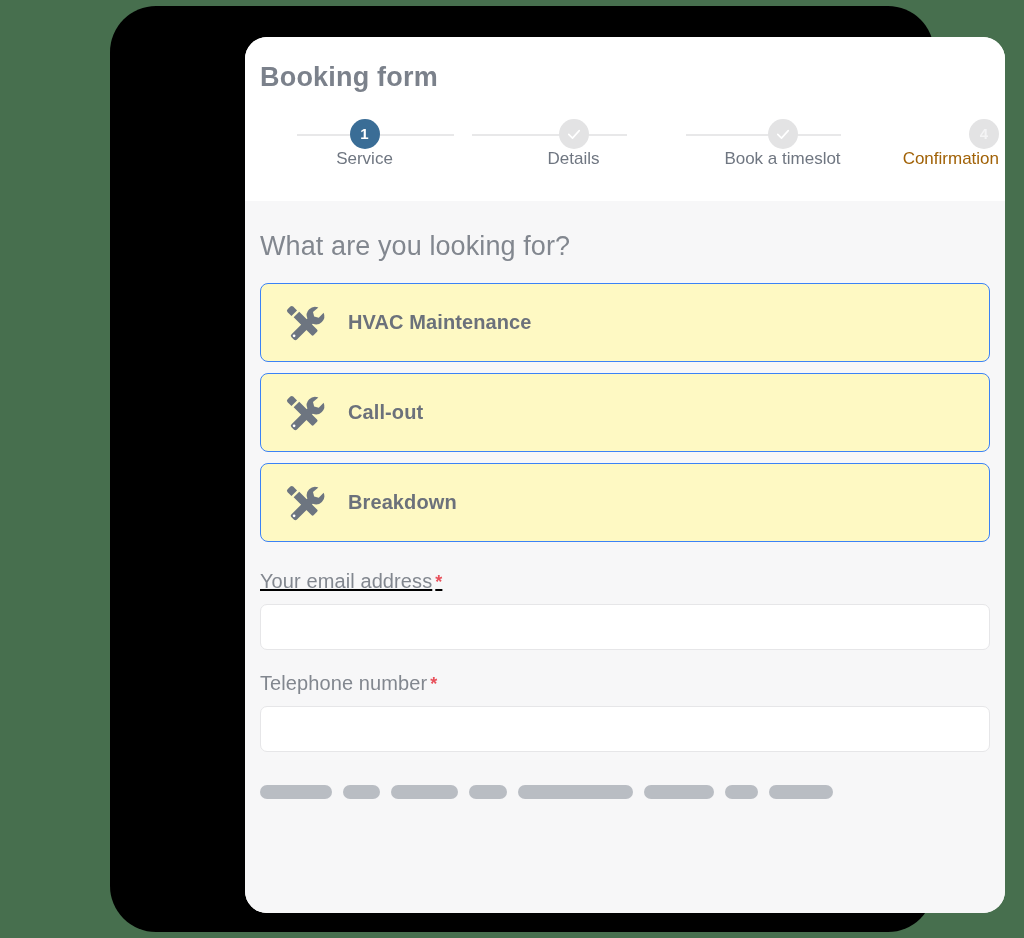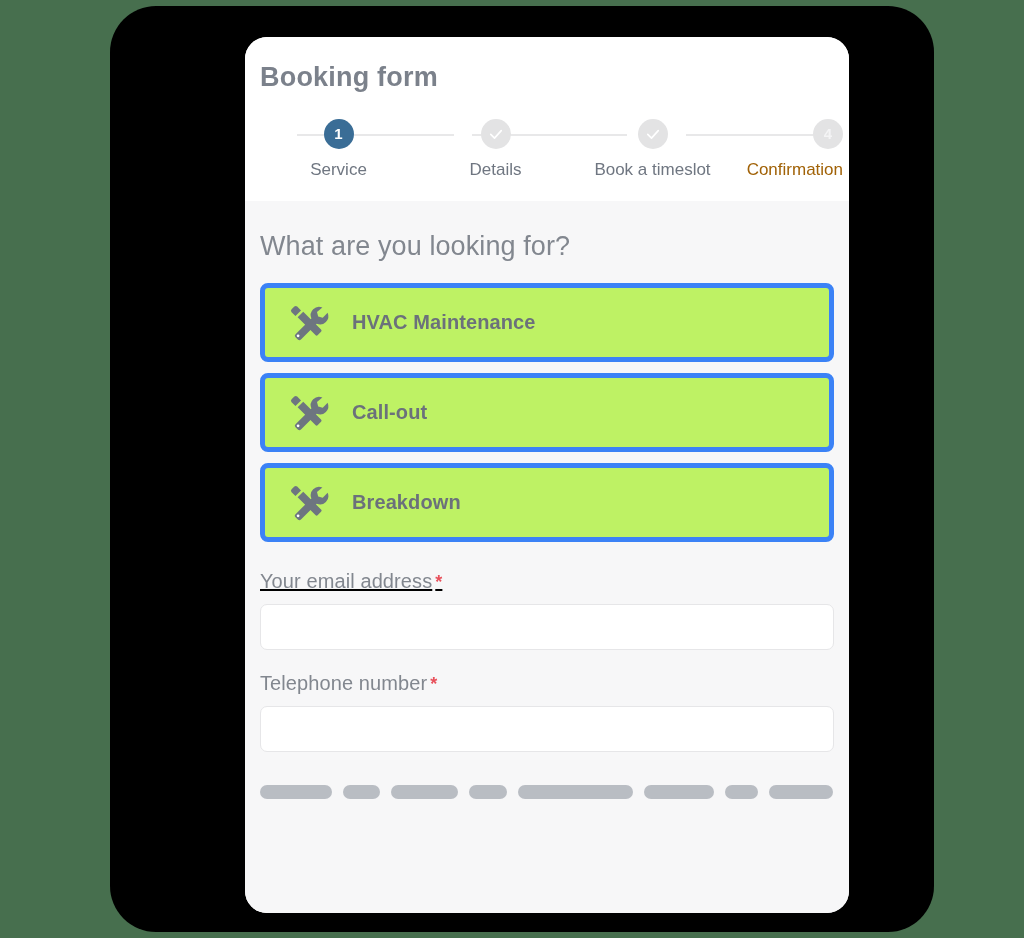--- a/index.html
+++ b/index.html
@@ -24,21 +24,21 @@
     width: 824px;
     height: 926px;
     background: #000000;
     border-radius: 46px;
   }
 
   #app-card {
     position: absolute;
     left: 135px;
     top: 31px;
-    width: 604px;
+    width: 760px;
     height: 876px;
     background: #ffffff;
     border-radius: 22px;
     overflow: hidden;
     display: flex;
     flex-direction: column;
   }
 
   
   #form-header {
@@ -91,21 +91,20 @@
     z-index: 2;
     flex: 0 0 auto;
   }
   .step-circle.active   { background: #3a6d96; }
   .step-circle.done     { background: #e3e3e4; }
   .step-circle.upcoming { background: #e3e3e4; color: #f4f4f5; }
 
   .step-circle.done svg { display: block; }
 
   .step-label {
-    margin-top: 11px;
     font-size: 17px;
     color: #6f7681;
     white-space: nowrap;
     line-height: 1.2;
   }
   .step:last-child .step-label { color: #a16207; }
 
   
   .connector {
     position: absolute;
@@ -135,22 +134,22 @@
   }
 
   
   #service-options {
     display: flex;
     flex-direction: column;
     gap: 11px;
   }
 
   .service-option {
-    background: #bef264;
-    border: 5px solid #3b82f6;
+    background: #fef9c3;
+    border: 1px solid #3b82f6;
     border-radius: 8px;
     height: 79px;
     display: flex;
     align-items: center;
     padding-left: 21px;
     cursor: pointer;
   }
 
   .tools-icon {
     width: 44px;

